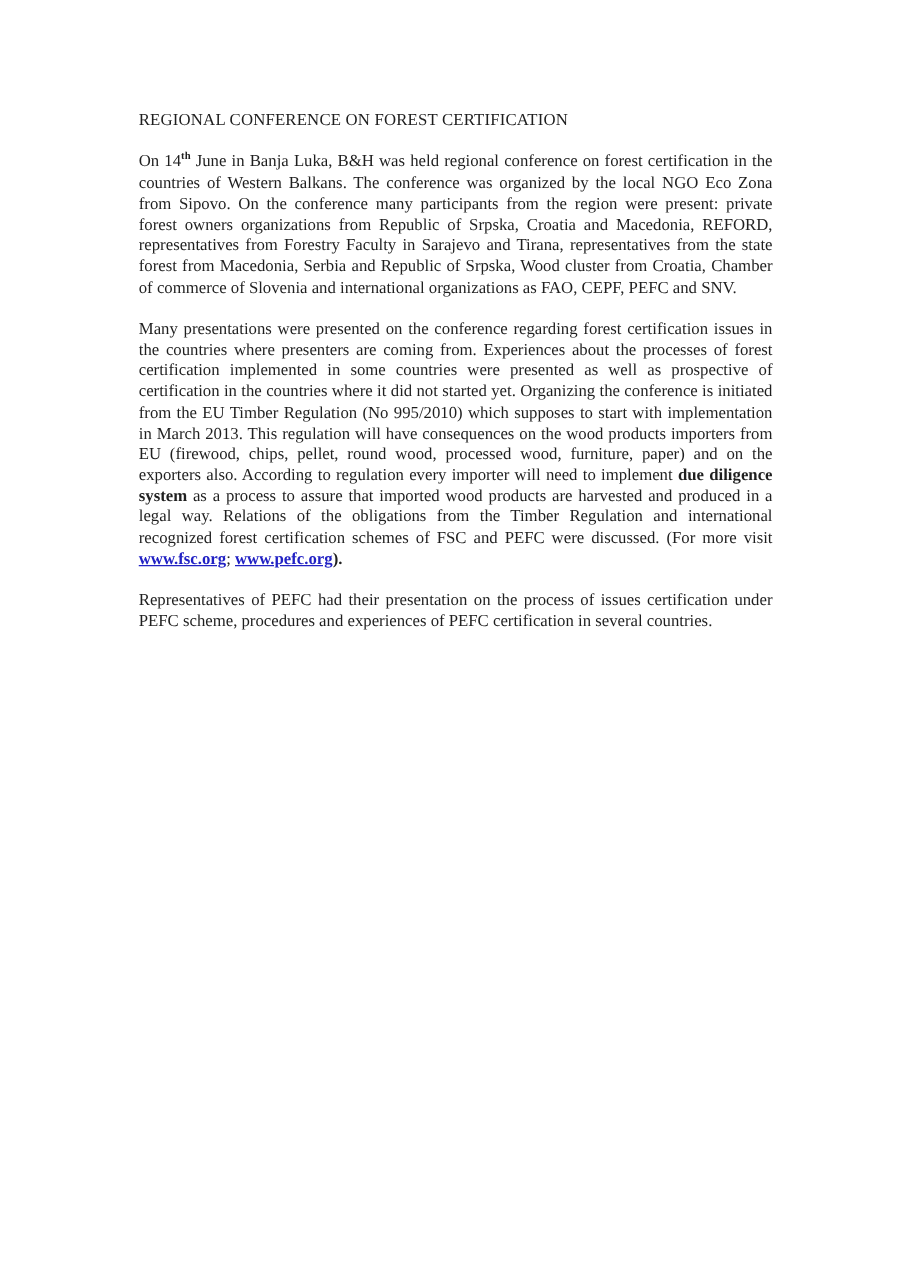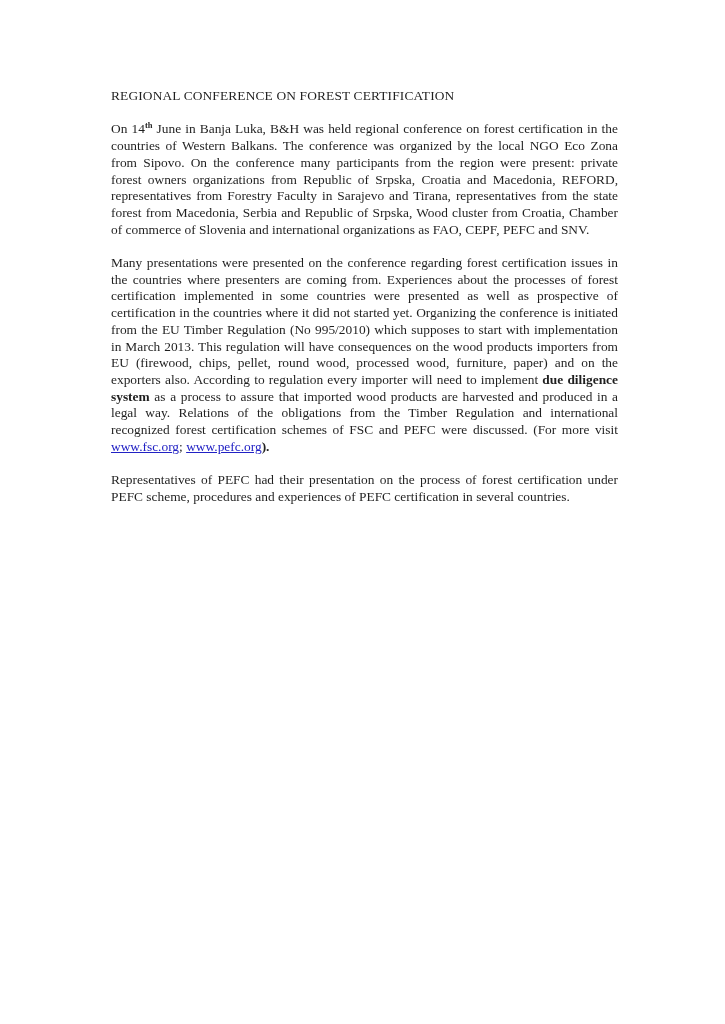--- a/index.html
+++ b/index.html
@@ -44,30 +44,30 @@
     font-size: 8.5px;
     line-height: 0;
     vertical-align: super;
     font-weight: bold;
   }
   .run-bold {
     font-weight: 700;
   }
   a.run-link {
     color: var(--link-color, #2121c4);
-    font-weight: 400;
+    font-weight: 700;
     text-decoration: underline;
     cursor: pointer;
   }
 </style>
 </head>
 <body>
 
 <div class="page">
   <div class="content">
     <h1 class="title">REGIONAL CONFERENCE ON FOREST CERTIFICATION</h1>
     <div id="document-body">
         <p class="para"><span>On 14</span><sup>th</sup><span> June in Banja Luka, B&amp;H was held regional conference on forest certification in the countries of Western Balkans. The conference was organized by the local NGO Eco Zona from Sipovo. On the conference many participants from the region were present: private forest owners organizations from Republic of Srpska, Croatia and Macedonia, REFORD, representatives from Forestry Faculty in Sarajevo and Tirana, representatives from the state forest from Macedonia, Serbia and Republic of Srpska, Wood cluster from Croatia, Chamber of commerce of Slovenia and international organizations as FAO, CEPF, PEFC and SNV.</span></p>
         <p class="para"><span>Many presentations were presented on the conference regarding forest certification issues in the countries where presenters are coming from. Experiences about the processes of forest certification implemented in some countries were presented as well as prospective of certification in the countries where it did not started yet. Organizing the conference is initiated from the EU Timber Regulation (No 995/2010) which supposes to start with implementation in March 2013. This regulation will have consequences on the wood products importers from EU (firewood, chips, pellet, round wood, processed wood, furniture, paper) and on the exporters also. According to regulation every importer will need to implement </span><span class="run-bold">due diligence system</span><span> as a process to assure that imported wood products are harvested and produced in a legal way. Relations of the obligations from the Timber Regulation and international recognized forest certification schemes of FSC and PEFC were discussed. (For more visit </span><a class="run-link" href="#">www.fsc.org</a><span>; </span><a class="run-link" href="#">www.pefc.org</a><span class="run-bold">).</span></p>
-        <p class="para"><span>Representatives of PEFC had their presentation on the process of forest certification under PEFC scheme, procedures and experiences of PEFC certification in several countries.</span></p>
+        <p class="para"><span>Representatives of PEFC had their presentation on the process of issues certification under PEFC scheme, procedures and experiences of PEFC certification in several countries.</span></p>
       </div>
   </div>
 </div>
 
 </body></html>

